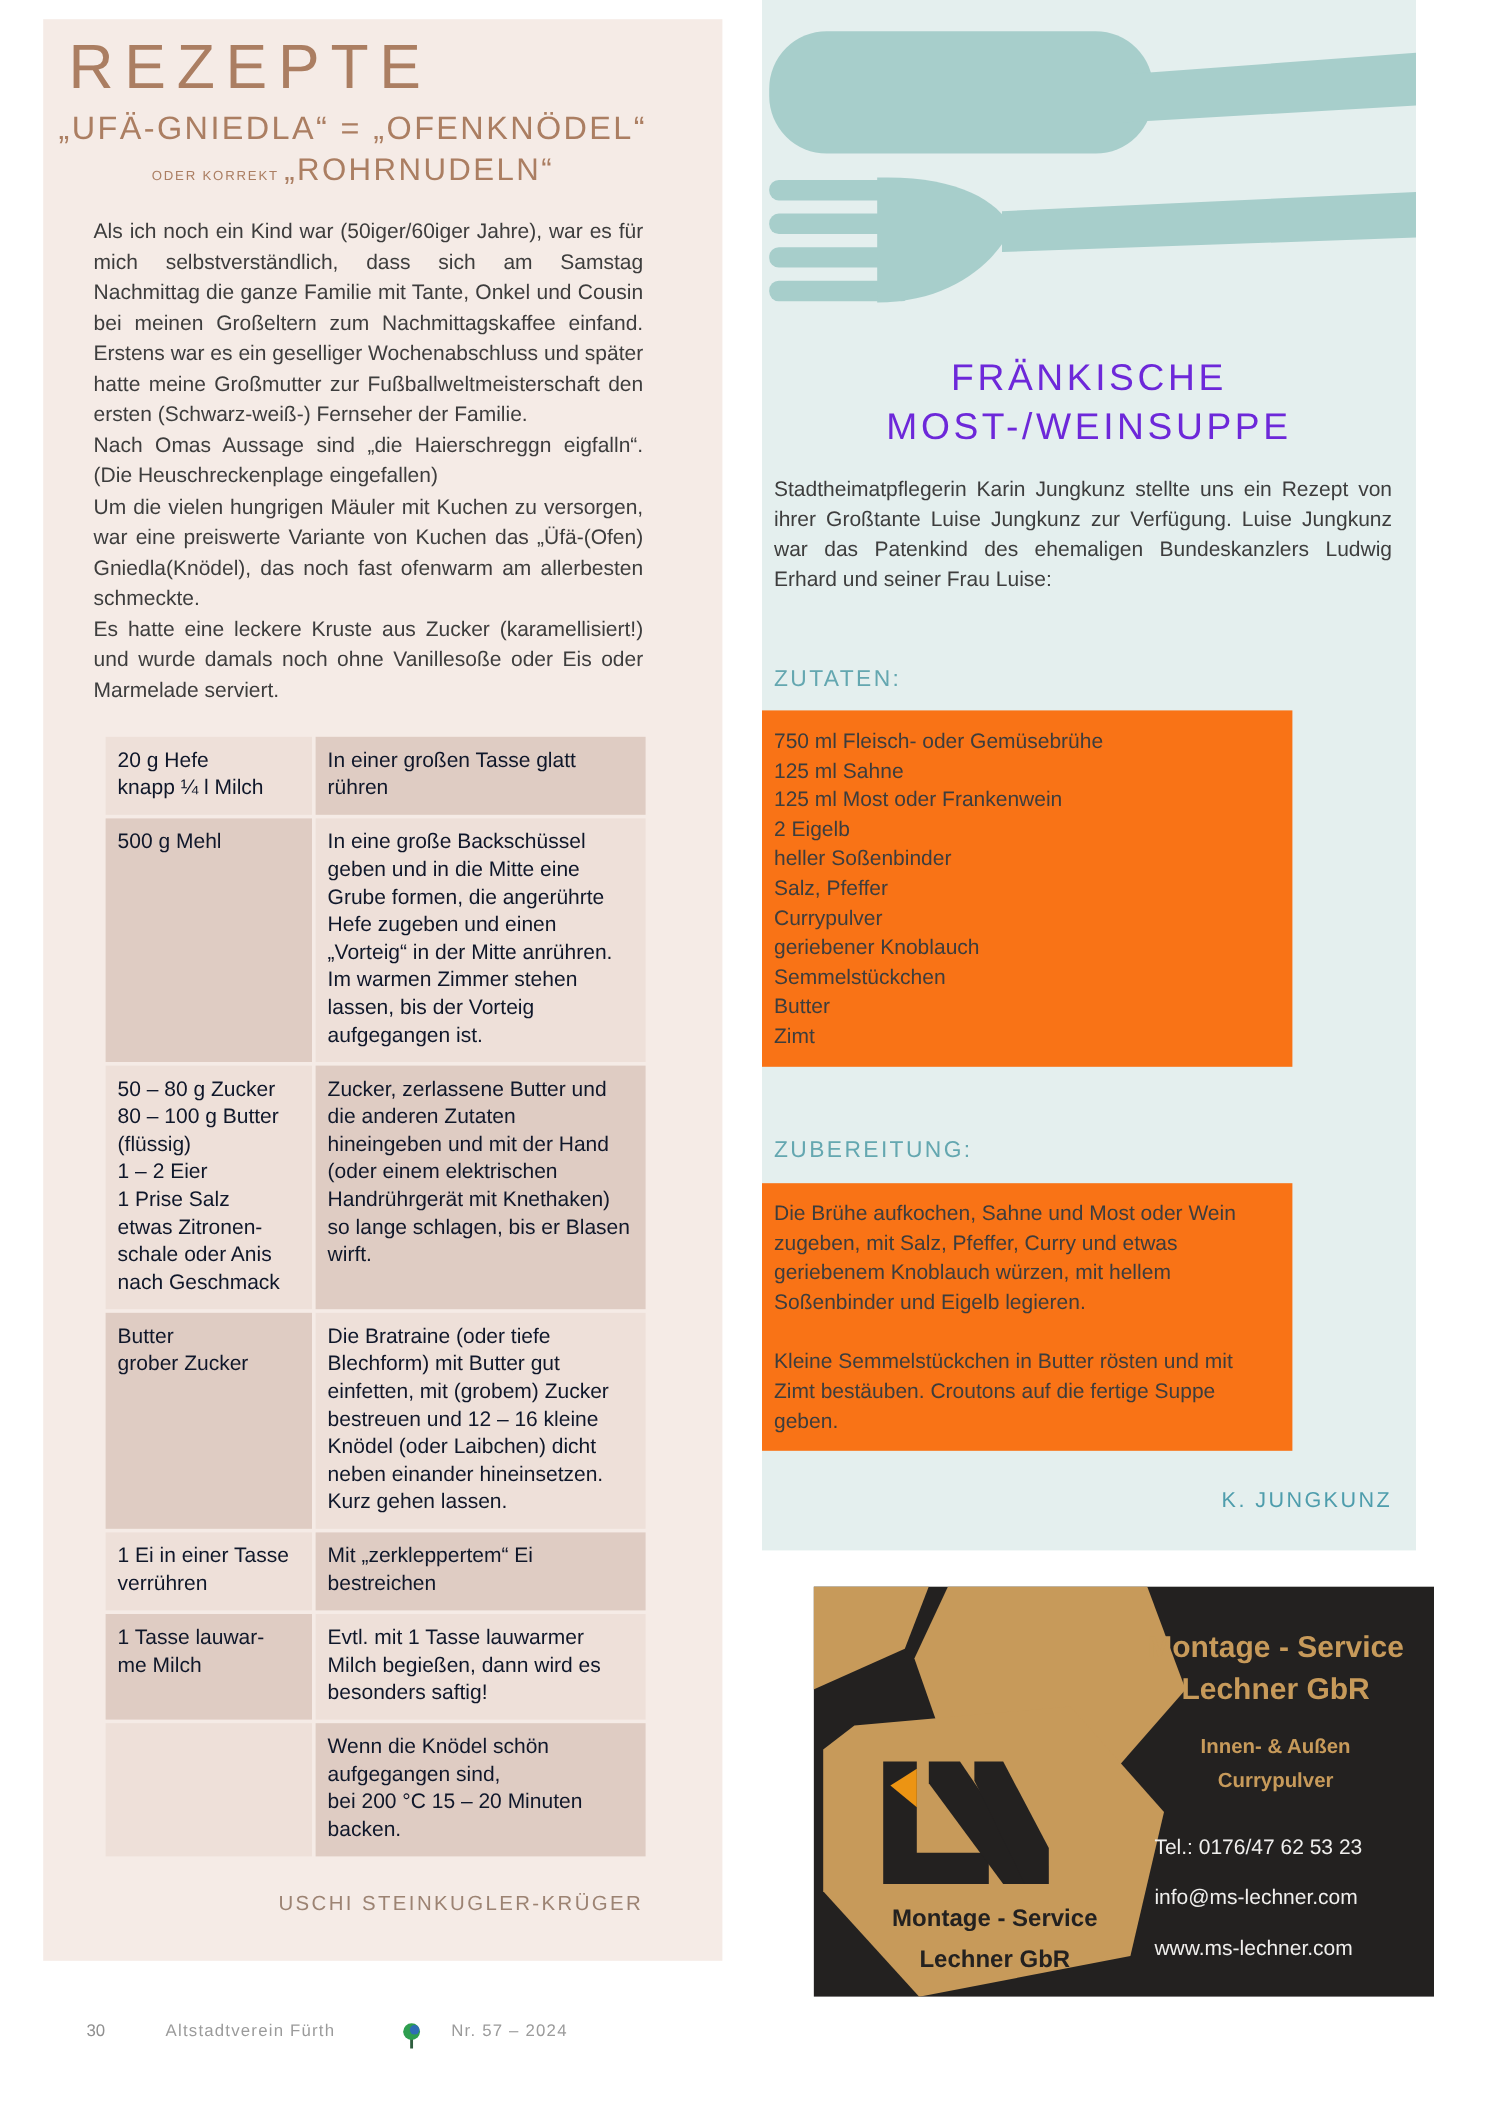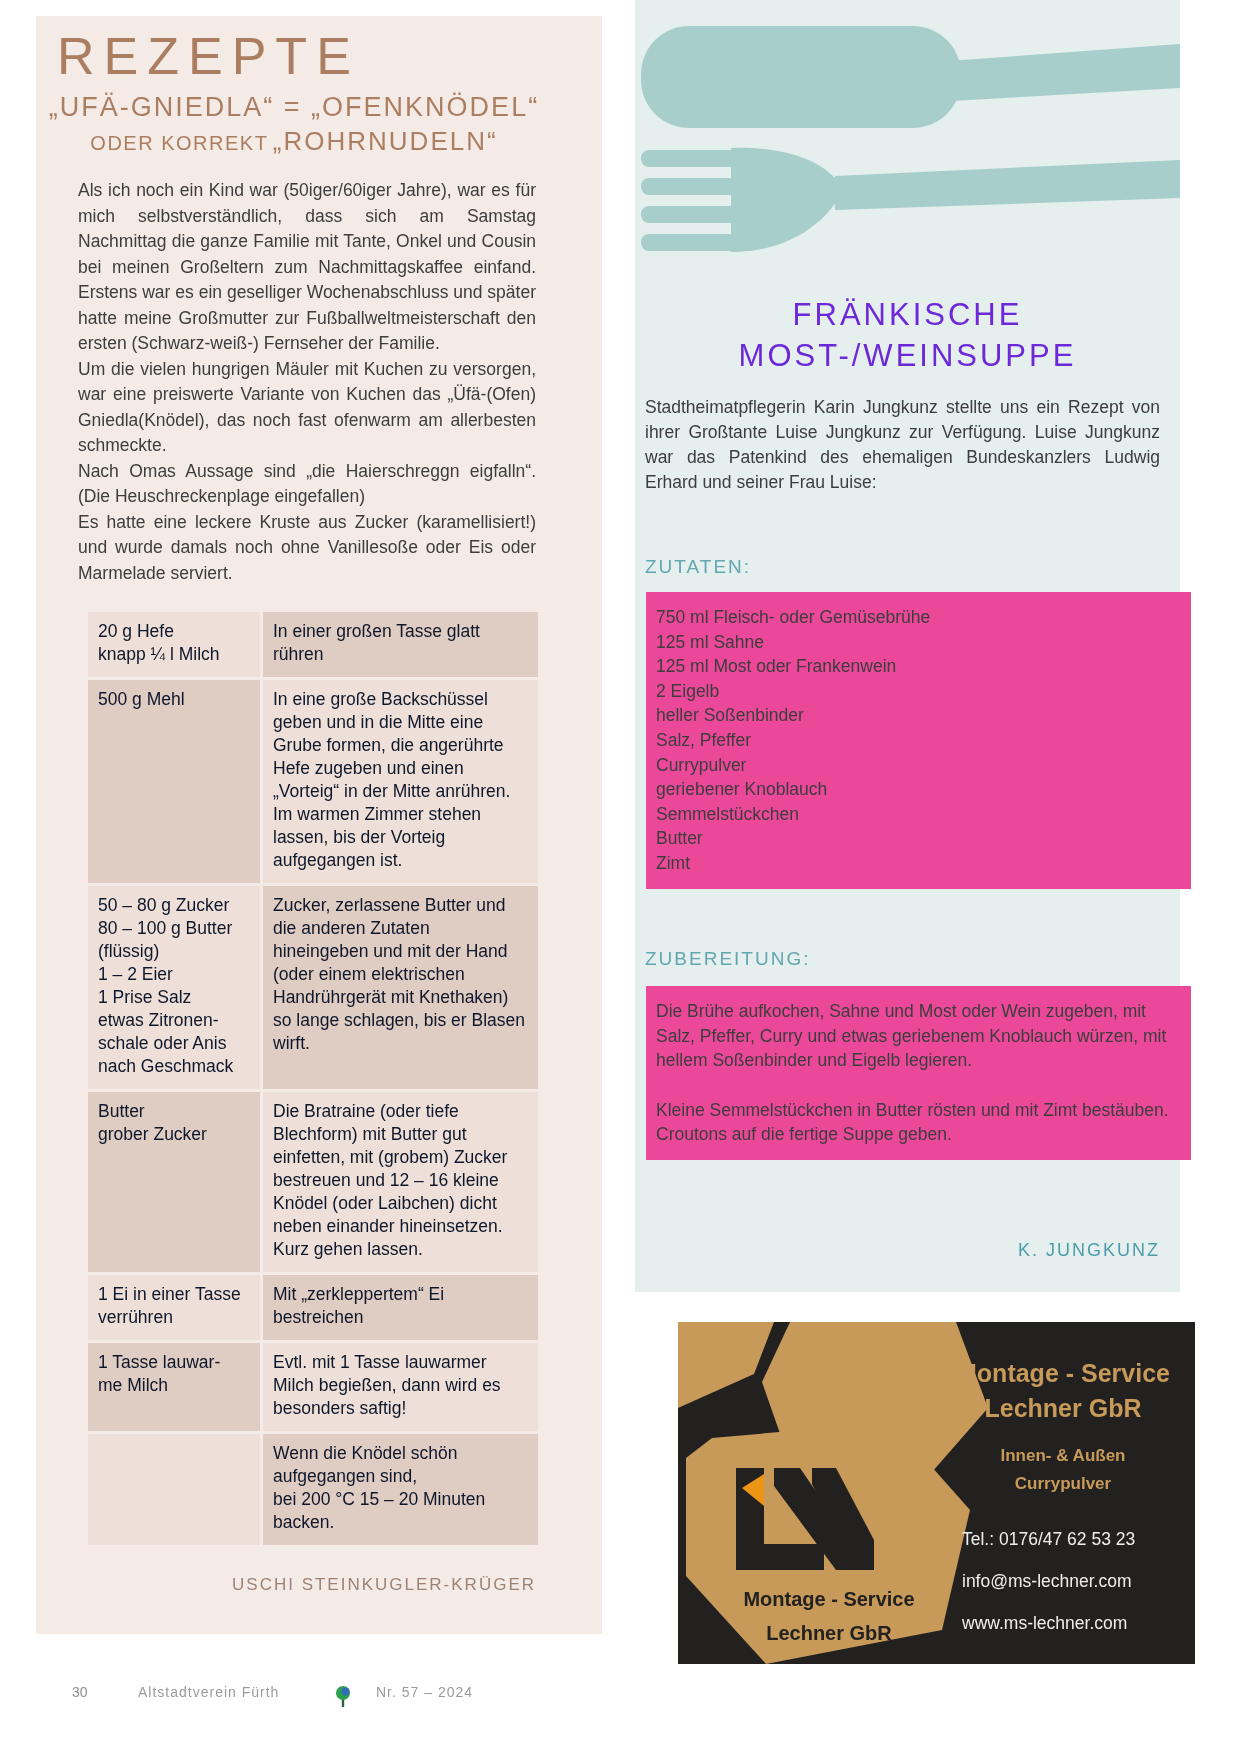--- a/index.html
+++ b/index.html
@@ -4,41 +4,41 @@
 <style>
   html,body{margin:0;padding:0;background:#ffffff;}
   .page{position:relative;width:1239px;height:1753px;background:#ffffff;overflow:hidden;
         font-family:"Liberation Sans",sans-serif;}
 
   
   .left-panel{position:absolute;left:36px;top:16px;width:566px;height:1618px;background:#f5ebe6;}
   .lp-title{margin:10px 0 0 21px;font-size:52px;font-weight:200;letter-spacing:9px;color:#ab7e62;line-height:60px;}
   .lp-sub1{margin:4px 50px 0 0;text-align:center;font-size:27px;font-weight:300;letter-spacing:2px;color:#ab7e62;line-height:34px;}
   .lp-sub2{margin:0 50px 0 0;text-align:center;color:#ab7e62;line-height:34px;}
-  .lp-sub2 .small{font-size:20px;letter-spacing:1.5px;}
+  .lp-sub2 .small{font-size:11px;letter-spacing:1.5px;}
   .lp-sub2 .big{font-size:26px;font-weight:300;letter-spacing:2px;}
   .lp-body{margin:16px 66px 0 42px;font-size:17.5px;line-height:25.5px;color:#3d3d3d;text-align:justify;}
   .lp-body p{margin:0;}
   .recipe-table{margin:26px 64px 0 52px;display:grid;grid-template-columns:172px 1fr;gap:3px;
                 font-size:17.5px;line-height:23px;color:#0f172a;}
   .cell{padding:8px 10px 11px 10px;white-space:pre-line;background:#dfccc3;}
   .cell:nth-child(4n+1),.cell:nth-child(4n+4){background:#eee0d9;}
   .lp-signature{margin:30px 66px 0 0;text-align:right;font-size:17px;letter-spacing:2px;color:#9c8373;}
 
   
   .right-panel{position:absolute;left:635px;top:0;width:545px;height:1292px;background:#e4efee;}
   .cutlery{position:absolute;top:0;left:0;}
   .rp-title{position:absolute;top:268px;left:0;width:100%;text-align:center;
             font-size:31px;line-height:41px;font-weight:300;letter-spacing:3px;color:#6d28d9;}
   .rp-intro{position:absolute;top:395px;left:10px;width:515px;font-size:17.5px;line-height:25px;
             color:#3d3d3d;text-align:justify;margin:0;}
   .rp-label{position:absolute;left:10px;font-size:19px;letter-spacing:2px;color:#64a7b0;}
   .rp-label.zutaten{top:556px;}
   .rp-label.zubereitung{top:948px;}
-  .rp-box{position:absolute;left:11px;width:545px;box-sizing:border-box;background:#ec4899;
+  .rp-box{position:absolute;left:0;width:442px;box-sizing:border-box;background:#f97316;
           color:#3d3d3d;font-size:17.5px;line-height:24.6px;padding:13px 20px 13px 10px;}
   .ing-box{top:592px;white-space:pre-line;}
   .prep-box{top:986px;}
   .prep-box p{margin:0;}
   .prep-box p + p{margin-top:25px;}
   .rp-signature{position:absolute;top:1240px;right:20px;font-size:18px;letter-spacing:2px;color:#4e9dac;}
 
   
   .ad{position:absolute;left:636px;top:1322px;width:517px;height:342px;margin-left:42px;}
   .ad svg{position:absolute;left:0;top:0;}
@@ -65,22 +65,22 @@
   <section class="left-panel">
     <h1 class="lp-title">REZEPTE</h1>
     <div class="lp-sub1">„UFÄ-GNIEDLA“ = „OFENKNÖDEL“</div>
     <div class="lp-sub2">
       <span class="small">ODER KORREKT</span>
       <span class="big">„ROHRNUDELN“</span>
     </div>
 
     <div class="lp-body">
       <p>Als ich noch ein Kind war (50iger/60iger Jahre), war es für mich selbstverständlich, dass sich am Samstag Nachmittag die ganze Familie mit Tante, Onkel und Cousin bei meinen Großeltern zum Nachmittagskaffee einfand. Erstens war es ein geselliger Wochenabschluss und später hatte meine Großmutter zur Fußballweltmeisterschaft den ersten (Schwarz-weiß-) Fernseher der Familie.</p>
+      <p>Nach Omas Aussage sind „die Haierschreggn eigfalln“. (Die Heuschreckenplage eingefallen)</p>
       <p>Um die vielen hungrigen Mäuler mit Kuchen zu versorgen, war eine preiswerte Variante von Kuchen das „Üfä-(Ofen) Gniedla(Knödel), das noch fast ofenwarm am allerbesten schmeckte.</p>
-      <p>Nach Omas Aussage sind „die Haierschreggn eigfalln“. (Die Heuschreckenplage eingefallen)</p>
       <p>Es hatte eine leckere Kruste aus Zucker (karamellisiert!) und wurde damals noch ohne Vanillesoße oder Eis oder Marmelade serviert.</p>
     </div>
 
     <div class="recipe-table">
       <div class="cell">20 g Hefe
 knapp ¼ l Milch</div>
       <div class="cell">In einer großen Tasse glatt rühren</div>
       <div class="cell">500 g Mehl</div>
       <div class="cell">In eine große Backschüssel geben und in die Mitte eine Grube formen, die angerührte Hefe zugeben und einen „Vorteig“ in der Mitte anrühren. Im warmen Zimmer stehen lassen, bis der Vorteig aufgegangen ist.</div>
       <div class="cell">50 – 80 g Zucker

